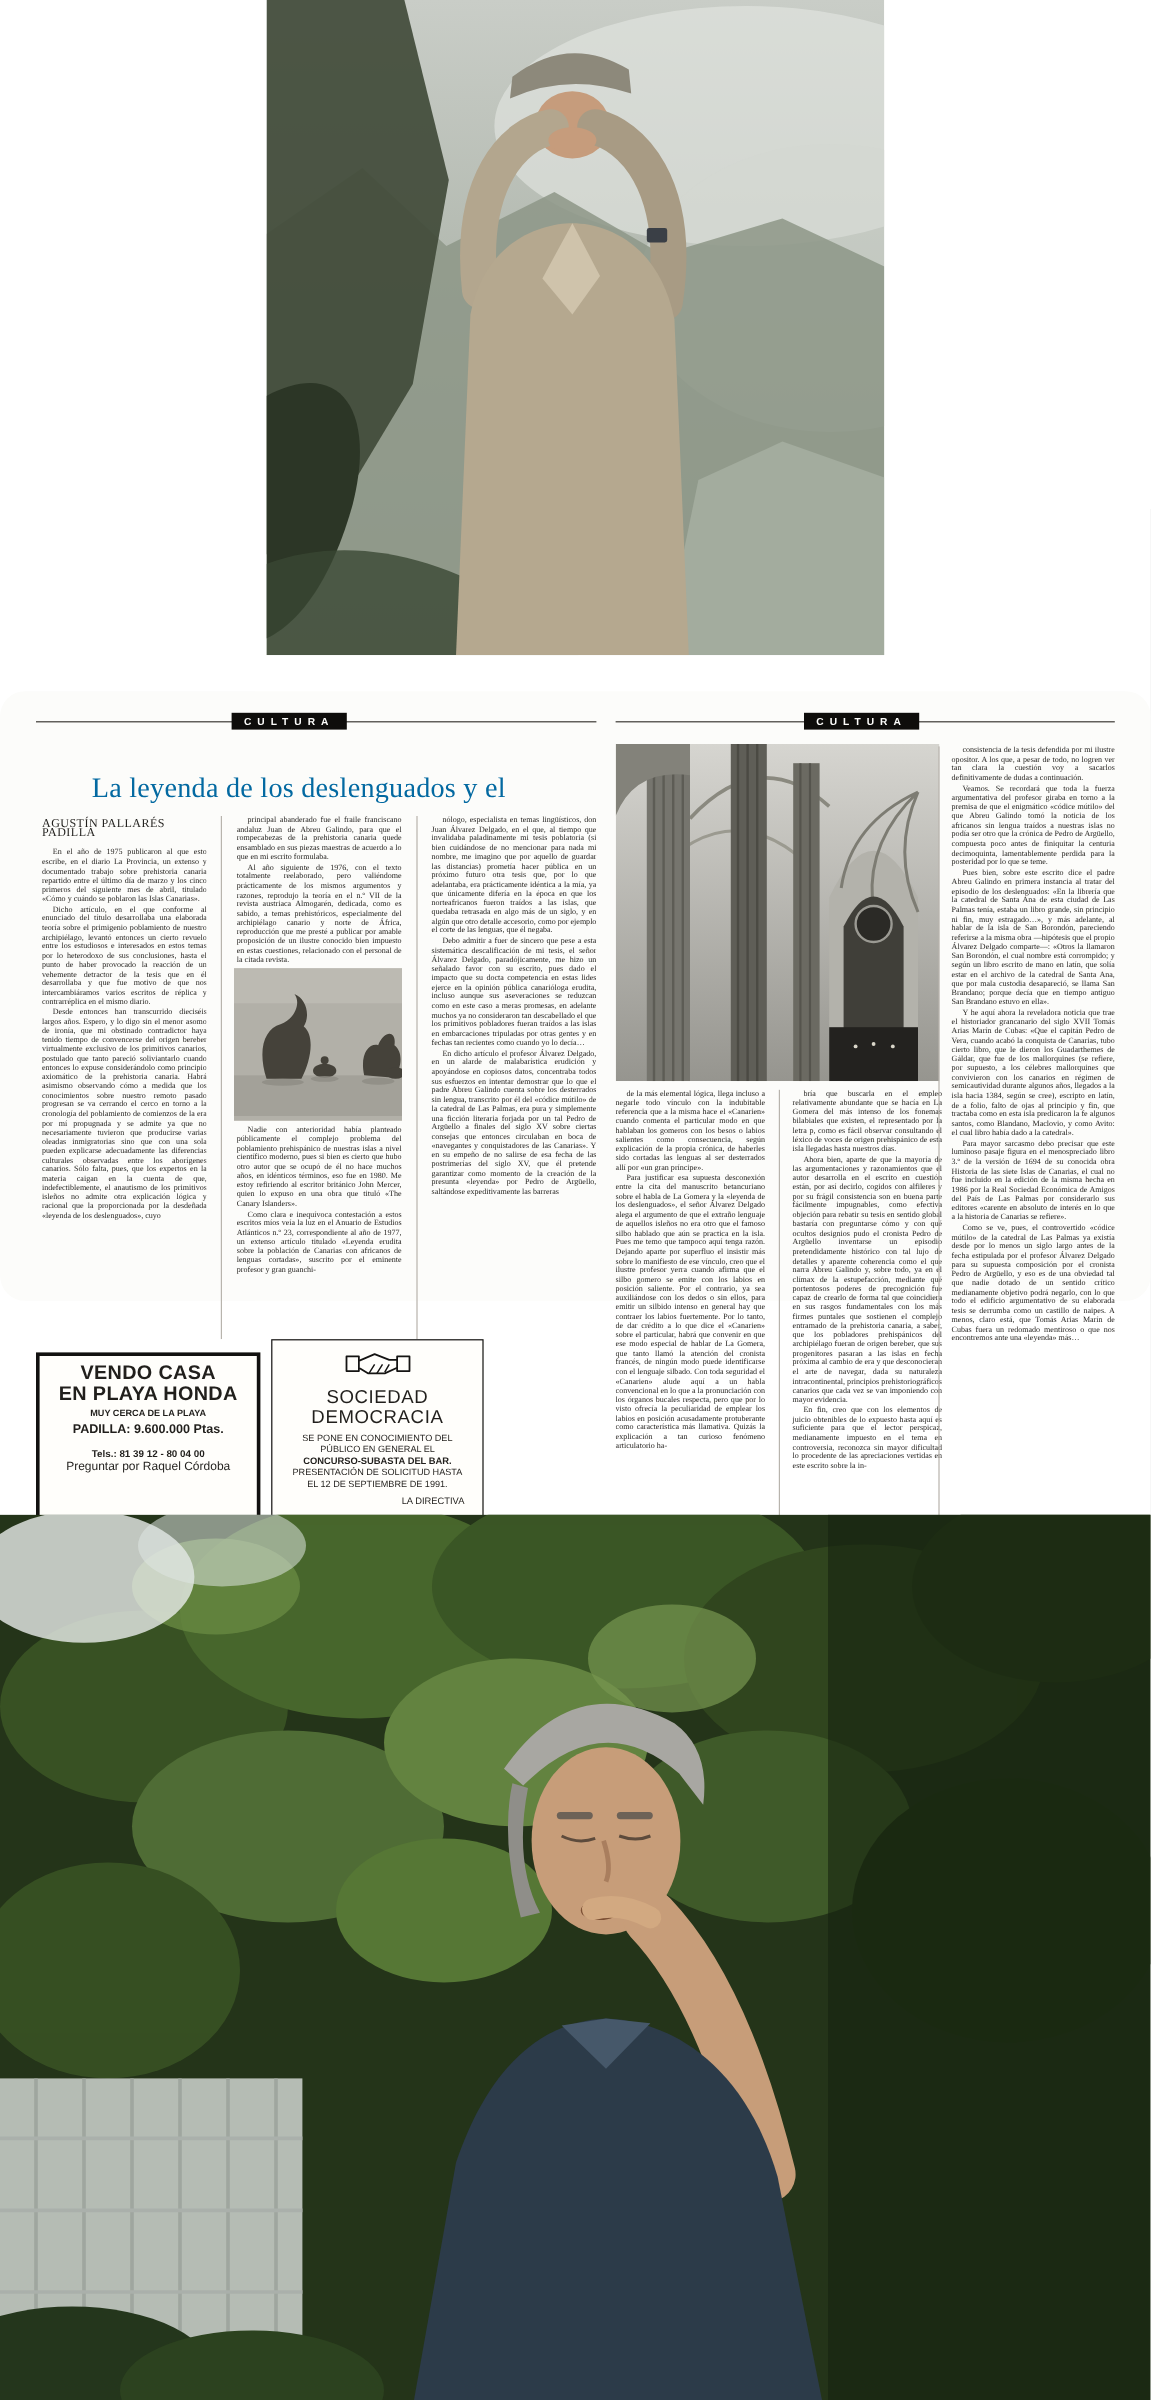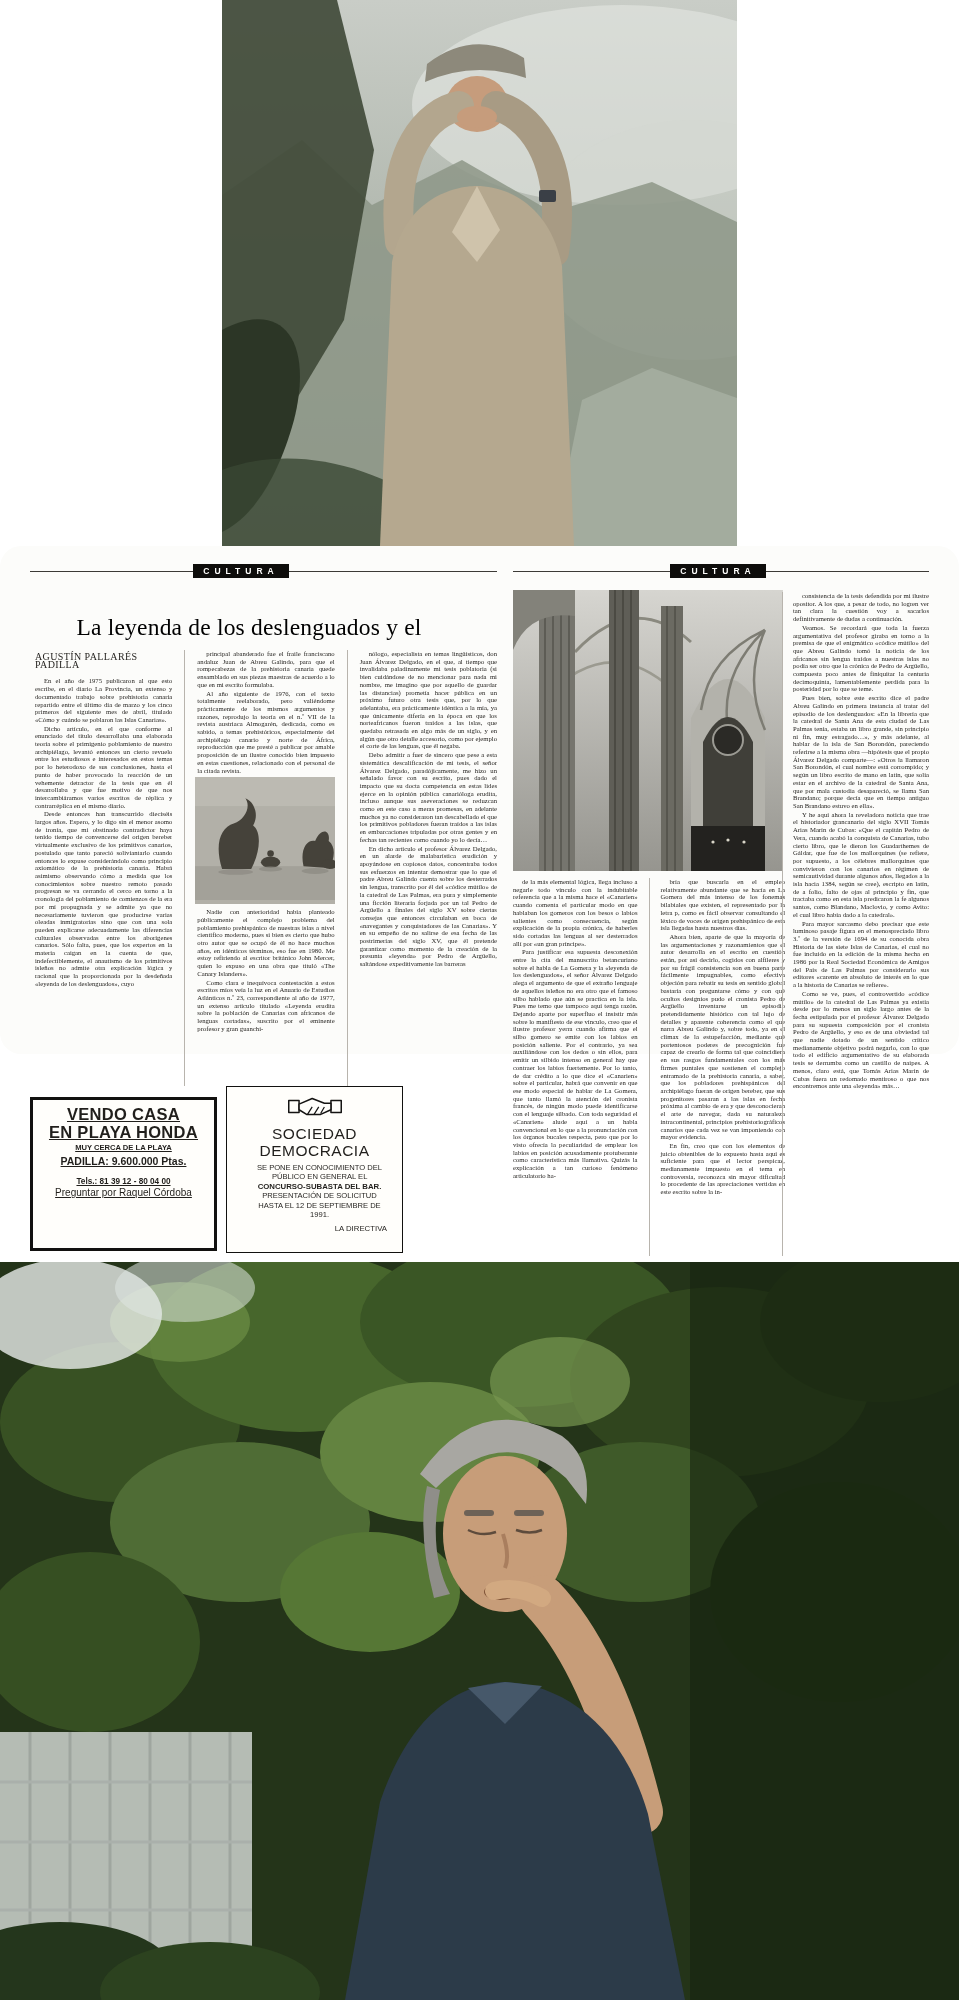--- a/index.html
+++ b/index.html
@@ -2,53 +2,53 @@
 <html><head>
 <meta charset="utf-8">
 <style>
   html,body{margin:0;padding:0;background:#e8e8e8;}
   .canvas{position:relative;width:959px;height:2000px;background:#ffffff;overflow:hidden;
           font-family:"Liberation Serif", serif;color:#211f1c;}
   .photo{position:absolute;overflow:hidden;}
   .photo svg{display:block;width:100%;height:100%;}
 
   
-  .newspaper{position:absolute;left:0;top:546px;width:959px;height:508px;background:#fcfcfa;border-radius:21px;}
+  .newspaper{position:absolute;left:0;top:576px;width:959px;height:508px;background:#fcfcfa;border-radius:21px;}
   .rule{position:absolute;height:1px;background:#3c3a36;top:25px;}
   .rule.left{left:30px;width:467px;}
   .rule.right{left:513px;width:416px;}
   .cultura-tag{position:absolute;top:18px;height:14px;background:#0e0d0b;color:#fdfdfb;
     font-family:"Liberation Sans", sans-serif;font-weight:bold;font-size:8.5px;line-height:14px;
     letter-spacing:5px;text-align:center;padding:0 7px;}
   .cultura-tag.t1{left:193px;width:82px;}
   .cultura-tag.t2{left:670px;width:82px;}
 
   .headline{position:absolute;left:34px;top:36px;width:430px;text-align:center;
-    color:#000000;font-size:23.5px;line-height:27px;font-weight:normal;letter-spacing:.2px;margin-top:32px;}
+    color:#0369a1;font-size:23.5px;line-height:27px;font-weight:normal;letter-spacing:.2px;margin-top:32px;}
 
   .lcols{position:absolute;left:35px;top:104px;width:462px;height:436px;display:flex;overflow:hidden;}
   .col{flex:1 1 0;min-width:0;font-size:6.7px;line-height:7.7px;text-align:justify;overflow:hidden;}
   .lcols .col + .col{border-left:1px solid #b8b4ad;padding-left:12px;margin-left:12px;}
   .col p{margin:0 0 1px 0;text-indent:9px;}
   .byline{font-size:10px;letter-spacing:.4px;text-align:left;margin:3px 0 9px 0;text-indent:0;
     font-family:"Liberation Serif", serif;}
   .photo-mid{height:127px;margin:3px -6px 4px -2px;background:#b2b0a8;position:relative;}
 
   .ad{position:absolute;background:#fffefb;font-family:"Liberation Sans", sans-serif;
       text-align:center;overflow:hidden;box-sizing:border-box;}
-  .ad-vendo{left:30px;top:551px;width:187px;height:154px;border:3px solid #121110;padding:5px 4px;text-decoration:underline;}
+  .ad-vendo{left:30px;top:551px;width:187px;height:154px;border:3px solid #121110;padding:5px 4px;}
   .ad-vendo .t{font-size:16.5px;line-height:18px;font-weight:bold;letter-spacing:.3px;}
   .ad-vendo .d{font-size:7.4px;line-height:9.2px;font-weight:bold;margin-top:4px;}
   .ad-vendo .n{font-size:7.6px;font-weight:bold;margin-top:2px;}
   .ad-vendo .p{font-size:10.5px;font-weight:bold;margin-top:3px;}
   .ad-vendo .ph{font-size:8.2px;font-weight:bold;margin-top:10px;}
   .ad-vendo .c{font-size:10px;margin-top:1px;}
   .ad-sociedad{left:226px;top:540px;width:177px;height:167px;border:1.5px solid #121110;padding:4px 15px;}
   .ad-sociedad .nm{font-size:15.5px;line-height:17px;letter-spacing:.5px;}
-  .ad-sociedad .tx{font-size:7.6px;line-height:9.4px;margin-top:4px;margin-left:10px;}
+  .ad-sociedad .tx{font-size:7.6px;line-height:9.4px;margin-top:4px;}
   .ad-sociedad .tx b{font-size:7.8px;}
   .ad-sociedad .sg{font-size:7.8px;text-align:right;margin-top:5px;}
 
   .photo-cath{left:513px;top:44px;width:270px;height:281px;position:absolute;}
   .rcols12{position:absolute;left:513px;top:332px;width:272px;height:378px;display:flex;overflow:hidden;}
   .rcols12 .col + .col{border-left:1px solid #b8b4ad;padding-left:11px;margin-left:11px;}
   .rcol3{position:absolute;left:782px;top:46px;width:147px;height:664px;border-left:1px solid #b8b4ad;
          padding-left:10px;box-sizing:border-box;font-size:6.7px;line-height:7.7px;
          text-align:justify;overflow:hidden;}
   .rcol3 p{margin:0 0 1px 0;text-indent:9px;}

